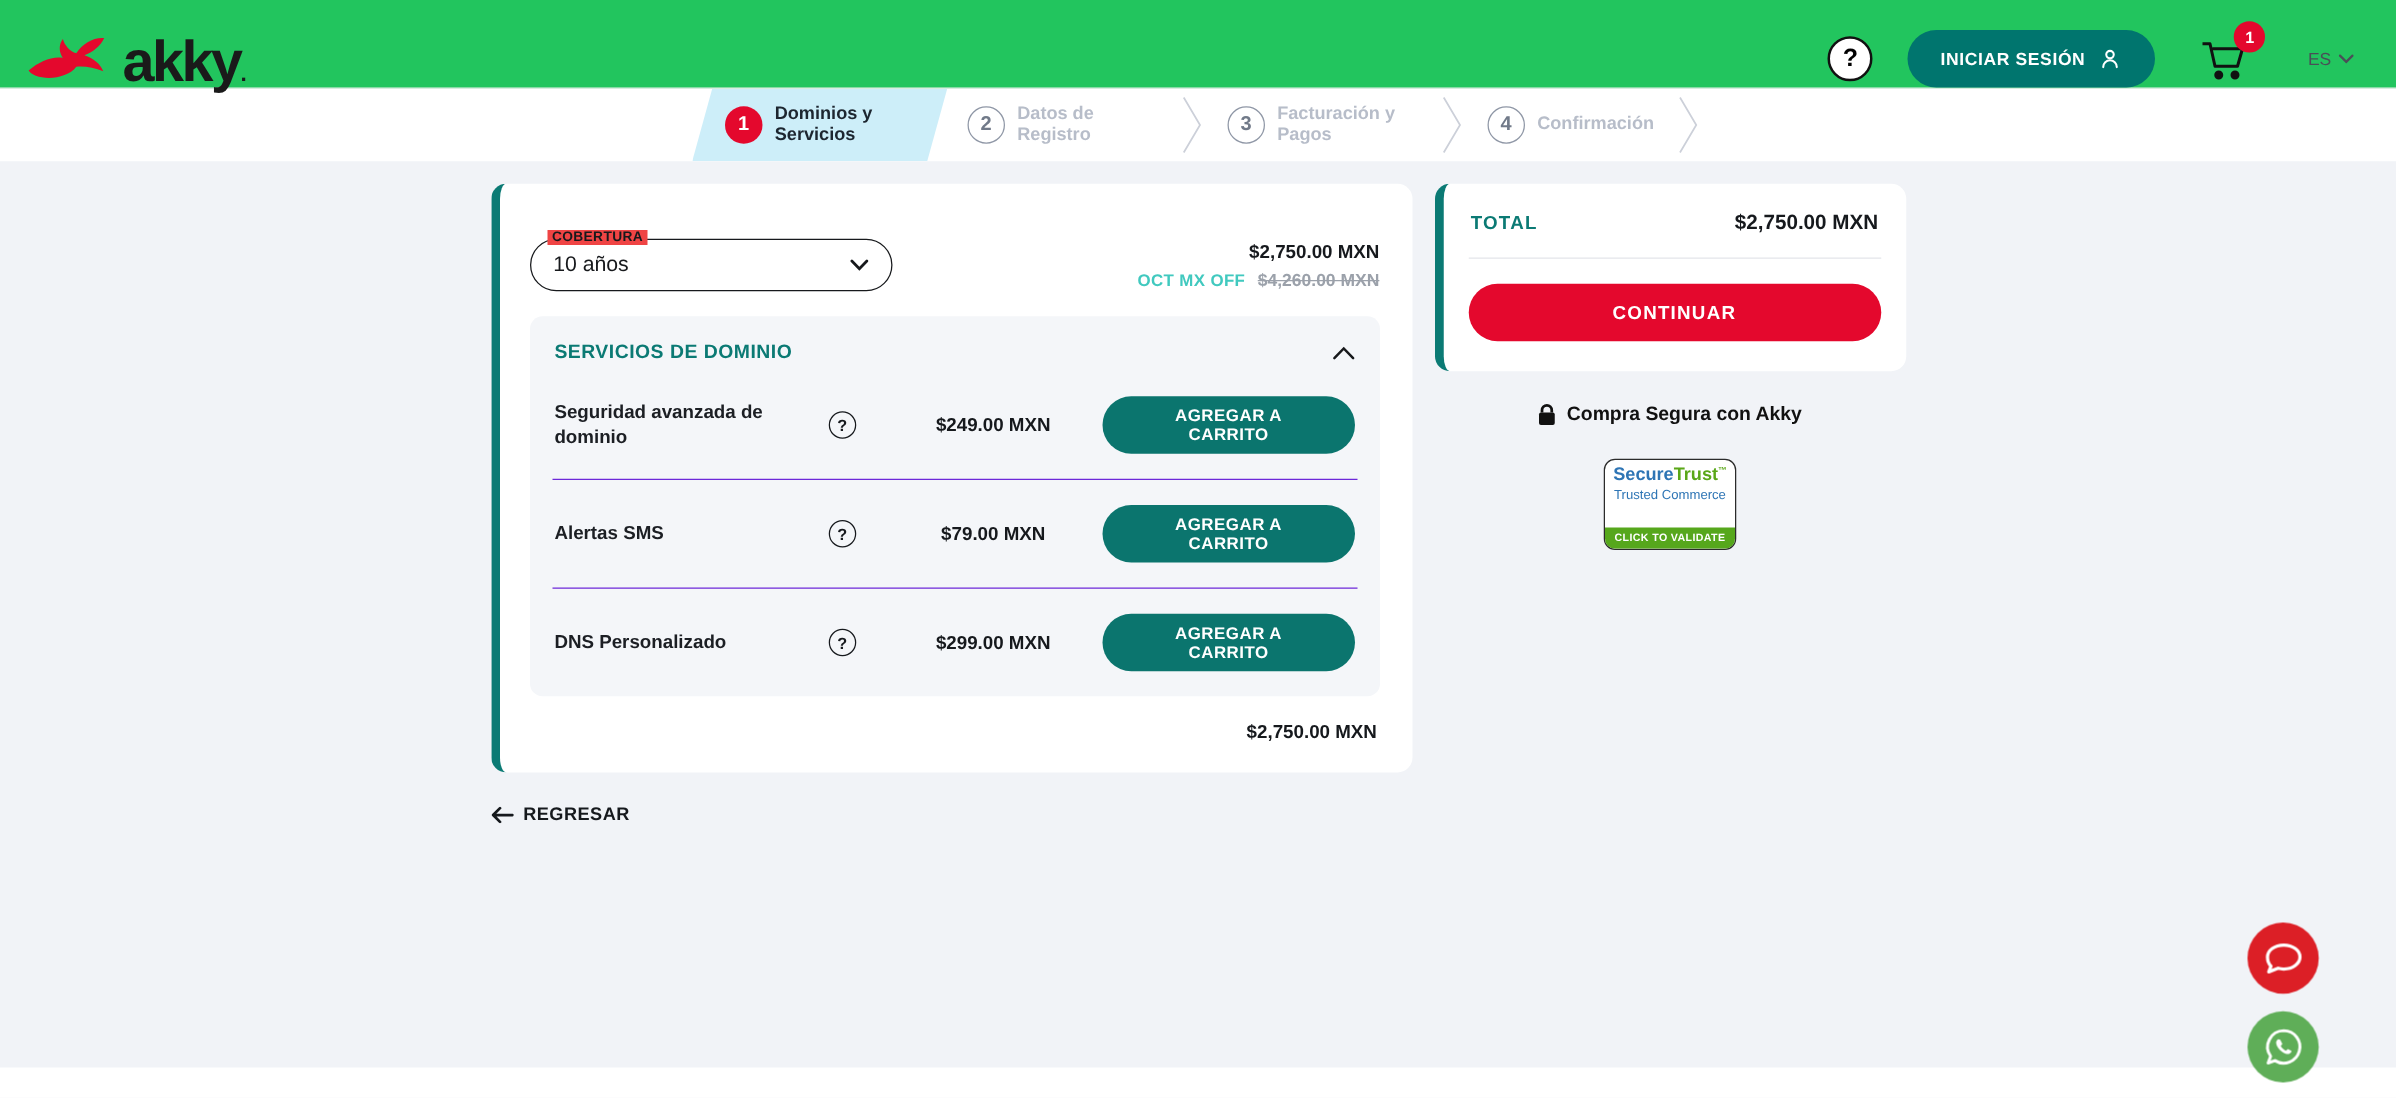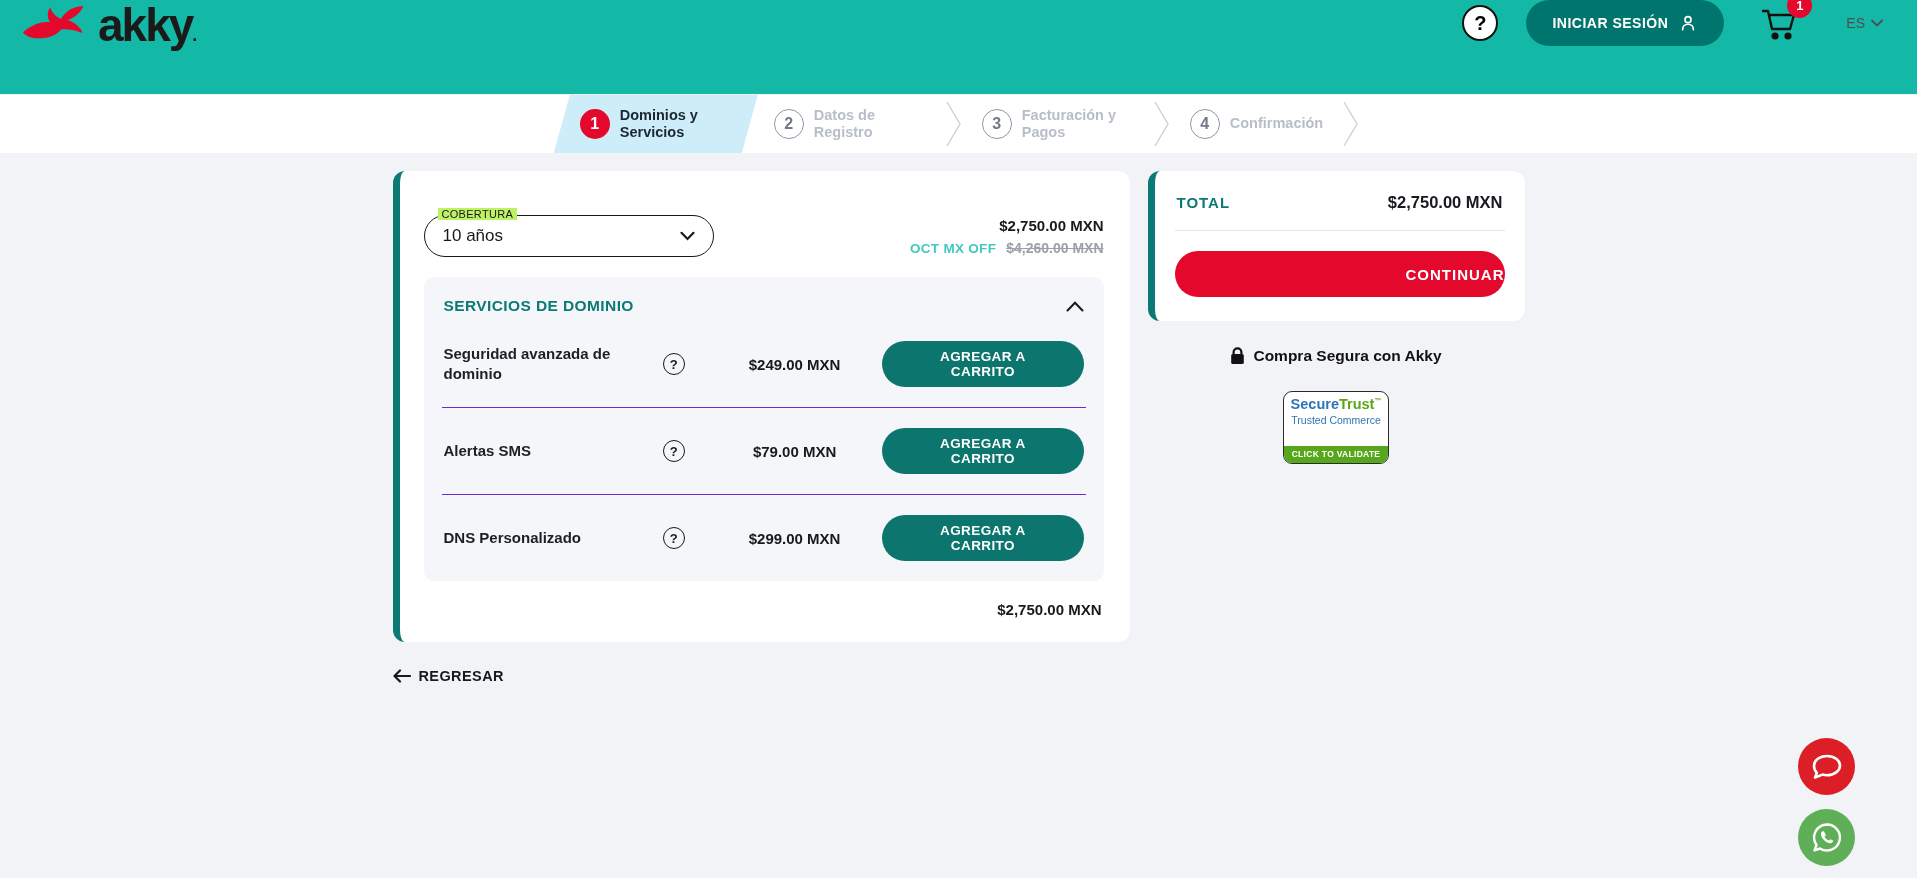--- a/index.html
+++ b/index.html
@@ -1,20 +1,20 @@
 <!DOCTYPE html>
 <html><head>
 <meta charset="utf-8">
 <style>
   * { margin:0; padding:0; box-sizing:border-box; }
   html,body { width:1917px; height:878px; overflow:hidden; background:#fff;
     font-family:"Liberation Sans","DejaVu Sans",sans-serif; color:#16191d; }
 
   
-  .header { height:95px; background:#14b8a6; display:flex; align-items:flex-start;
+  .header { height:71px; background:#22c55e; display:flex; align-items:flex-end;
     justify-content:space-between; padding:0 34px 0 20px; border-bottom:1px solid #efefef; }
   .logo { display:flex; align-items:flex-end; gap:6px; cursor:pointer; }
   .logo-text { font-size:46px; font-weight:800; letter-spacing:-2px; color:#1a1a1a; line-height:0.9; }
   .header-right { display:flex; align-items:center; gap:28px; }
   .help-btn { width:36px; height:36px; border-radius:50%; border:2.5px solid #111;
     display:flex; align-items:center; justify-content:center; font-weight:800; font-size:20px; cursor:pointer; background:#fff; }
   .login-btn { background:#00756e; color:#fff; border:none; border-radius:24px;
     height:46px; padding:0 26px; font-size:14px; font-weight:800; letter-spacing:.5px;
     display:flex; align-items:center; gap:10px; cursor:pointer; font-family:inherit; }
   .cart-wrap { position:relative; cursor:pointer; margin-left:6px; }
@@ -48,22 +48,22 @@
   .cart-head { display:flex; justify-content:space-between; align-items:flex-start; }
   .item-type { font-size:15px; font-weight:600; color:#1c1f24; line-height:1.35; }
   .item-domain { font-size:15px; font-weight:800; color:#1c1f24; }
   .head-icons { display:flex; gap:12px; padding-top:12px; }
   .icon-btn { background:none; border:none; cursor:pointer; padding:0; }
 
   .cart-mid { display:flex; justify-content:space-between; align-items:flex-start; margin-top:22px; }
   .select-field { position:relative; width:290px; height:42px; border:1.6px solid #17191c;
     border-radius:21px; display:flex; align-items:center; justify-content:space-between;
     padding:0 18px; cursor:pointer; background:#fff; }
-  .select-label { position:absolute; top:-8px; left:13px; background:#bef264; padding:0 4px;
-    font-size:11px; font-weight:400; letter-spacing:.3px; color:#17191c; }
+  .select-label { position:absolute; top:-8px; left:13px; background:#ef4444; padding:0 4px;
+    font-size:11px; font-weight:700; letter-spacing:.3px; color:#17191c; }
   .select-value { font-size:17px; color:#17191c; }
   .price-block { text-align:right; padding-top:2px; }
   .price-now { font-size:15px; font-weight:800; color:#16191d; }
   .price-promo-row { margin-top:6px; display:flex; gap:10px; justify-content:flex-end; align-items:baseline; }
   .promo-tag { font-size:13.5px; font-weight:800; color:#41c9bf; letter-spacing:.3px; }
   .price-old { font-size:14px; font-weight:700; color:#9ba1aa; text-decoration:line-through; }
 
   
   .services { background:#f4f6f9; border-radius:10px; margin-top:20px; padding:4px 18px 0 18px; }
   .services-head { display:flex; justify-content:space-between; align-items:center; padding:16px 2px 6px 2px; cursor:pointer; }
@@ -84,21 +84,21 @@
     font-size:14.5px; font-weight:800; letter-spacing:.4px; color:#16191d; cursor:pointer; }
 
   
   .summary-col { width:377px; }
   .summary-card { padding:22px 20px 24px 20px; }
   .summary-row { display:flex; justify-content:space-between; align-items:center; padding:0 2px; }
   .summary-total-label { color:#0b7a74; font-size:15px; font-weight:800; letter-spacing:1px; }
   .summary-total-value { font-size:16.5px; font-weight:800; color:#16191d; }
   .summary-divider { border:none; border-top:1px solid #e3e5ea; margin:18px 0 20px 0; }
   .continue-btn { width:100%; background:#e4082d; color:#fff; border:none; border-radius:24px;
-    height:46px; font-size:15px; font-weight:800; letter-spacing:1px; cursor:pointer; font-family:inherit;text-align:right; }
+    height:46px; font-size:15px; font-weight:800; letter-spacing:1px; cursor:pointer; font-family:inherit; }
 
   .secure-line { display:flex; justify-content:center; align-items:center; gap:8px;
     margin-top:26px; font-size:15.5px; font-weight:800; color:#111; }
 
   .trust-badge { width:106px; margin:26px auto 0 auto; background:#fff; border:1.5px solid #2b2b2b;
     border-radius:9px; overflow:hidden; text-align:center; cursor:pointer; }
   .trust-l1 { font-size:14.5px; font-weight:700; padding-top:5px; line-height:1.1; }
   .trust-secure { color:#2e75b5; } .trust-trust { color:#5aa718; }
   .trust-tm { font-size:7px; color:#5aa718; vertical-align:top; }
   .trust-l2 { font-size:10.5px; color:#2e75b5; padding:1px 0 20px 0; }

